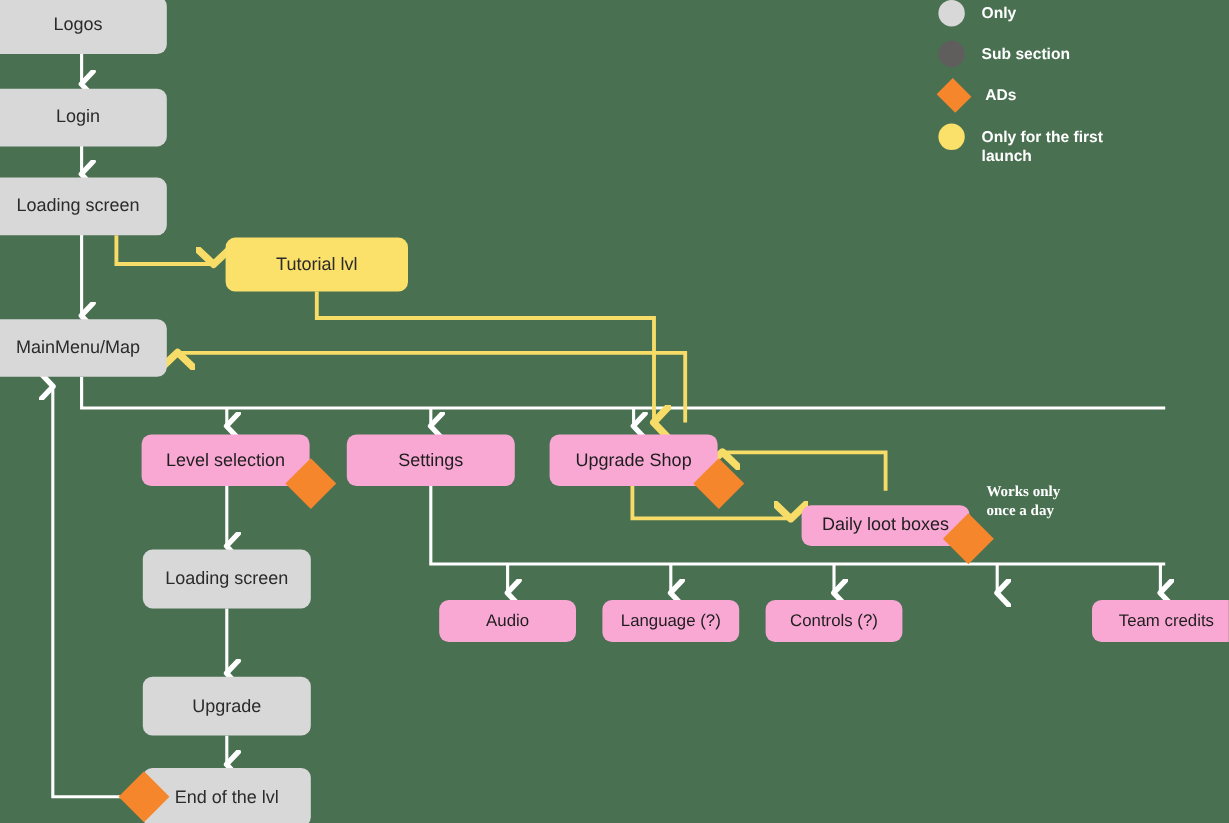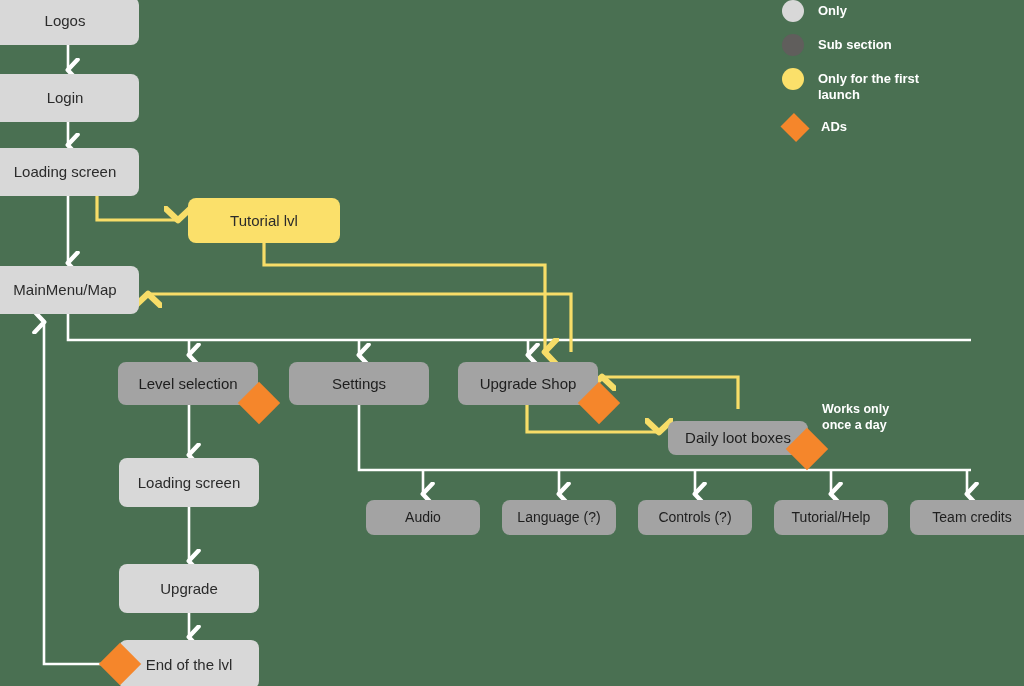--- a/index.html
+++ b/index.html
@@ -18,21 +18,21 @@
     border-radius: 8px;
     display: flex; align-items: center; justify-content: center;
     font-size: 15px;
     color: #2b2b2b;
     text-align: center;
     line-height: 1.15;
     padding: 0 10px;
     z-index: 3;
   }
   .node.main    { background: #d8d8d8; color: #2b2b2b; }
-  .node.sub     { background: #a3a3a3; color: #1e1e1e; }
+  .node.sub     { background: #f9a8d4; color: #1e1e1e; }
   .node.first   { background: #fbe06a; color: #2b2b2b; }
 
   .diamond {
     position: absolute;
     width: 30px; height: 30px;
     background: #f5862b;
     transform: rotate(45deg);
     z-index: 4;
   }
 
@@ -129,49 +129,48 @@
   <div class="diamond" style="left:244px; top:388px;"></div>
 
   <div class="node sub" style="left:289px; top:362px; width:140px; height:43px;">Settings</div>
 
   <div class="node sub" style="left:458px; top:362px; width:140px; height:43px;">Upgrade Shop</div>
   <div class="diamond" style="left:584px; top:388px;"></div>
 
   <div class="node sub" style="left:668px; top:409px; width:140px; height:34px;margin-top:12px;">Daily loot boxes</div>
   <div class="diamond" style="left:792px; top:434px;"></div>
 
-  <div class="note" style="left:822px; top:401px; width:120px;">Works only
+  <div class="note" style="left:822px; top:401px; width:120px;font-family:Liberation Serif, serif;">Works only
 once a day</div>
 
   <div class="node main" style="left:119px; top:458px; width:140px; height:49px;">Loading screen</div>
 
   <div class="node main" style="left:119px; top:564px; width:140px; height:49px;">Upgrade</div>
 
   <div class="node main" style="left:119px; top:640px; width:140px; height:49px;">End of the lvl</div>
   <div class="diamond" style="left:105px; top:649px;"></div>
 
   <div class="node sub" style="left:502px; top:500px; width:114px; height:35px; font-size:14px;">Language (?)</div>
   <div class="node sub" style="left:366px; top:500px; width:114px; height:35px; font-size:14px;">Audio</div>
   <div class="node sub" style="left:638px; top:500px; width:114px; height:35px; font-size:14px;">Controls (?)</div>
-  <div class="node sub" style="left:774px; top:500px; width:114px; height:35px; font-size:14px;">Tutorial/Help</div>
   <div class="node sub" style="left:910px; top:500px; width:124px; height:35px; font-size:14px;">Team credits</div>
 
   <div id="legend">
     <div class="legend-row">
       <span class="legend-swatch circle" style="background:#d8d8d8;"></span>
       <span class="legend-label">Only</span>
     </div>
     <div class="legend-row">
       <span class="legend-swatch circle" style="background:#605e5c;"></span>
       <span class="legend-label">Sub section</span>
     </div>
     <div class="legend-row">
+      <span class="legend-swatch diamond-sw" style="background:#f5862b;"></span>
+      <span class="legend-label">ADs</span>
+    </div>
+    <div class="legend-row">
       <span class="legend-swatch circle" style="background:#fbe06a;"></span>
       <span class="legend-label">Only for the first
 launch</span>
-    </div>
-    <div class="legend-row">
-      <span class="legend-swatch diamond-sw" style="background:#f5862b;"></span>
-      <span class="legend-label">ADs</span>
     </div>
   </div>
 
 </div>
 
 </body></html>

